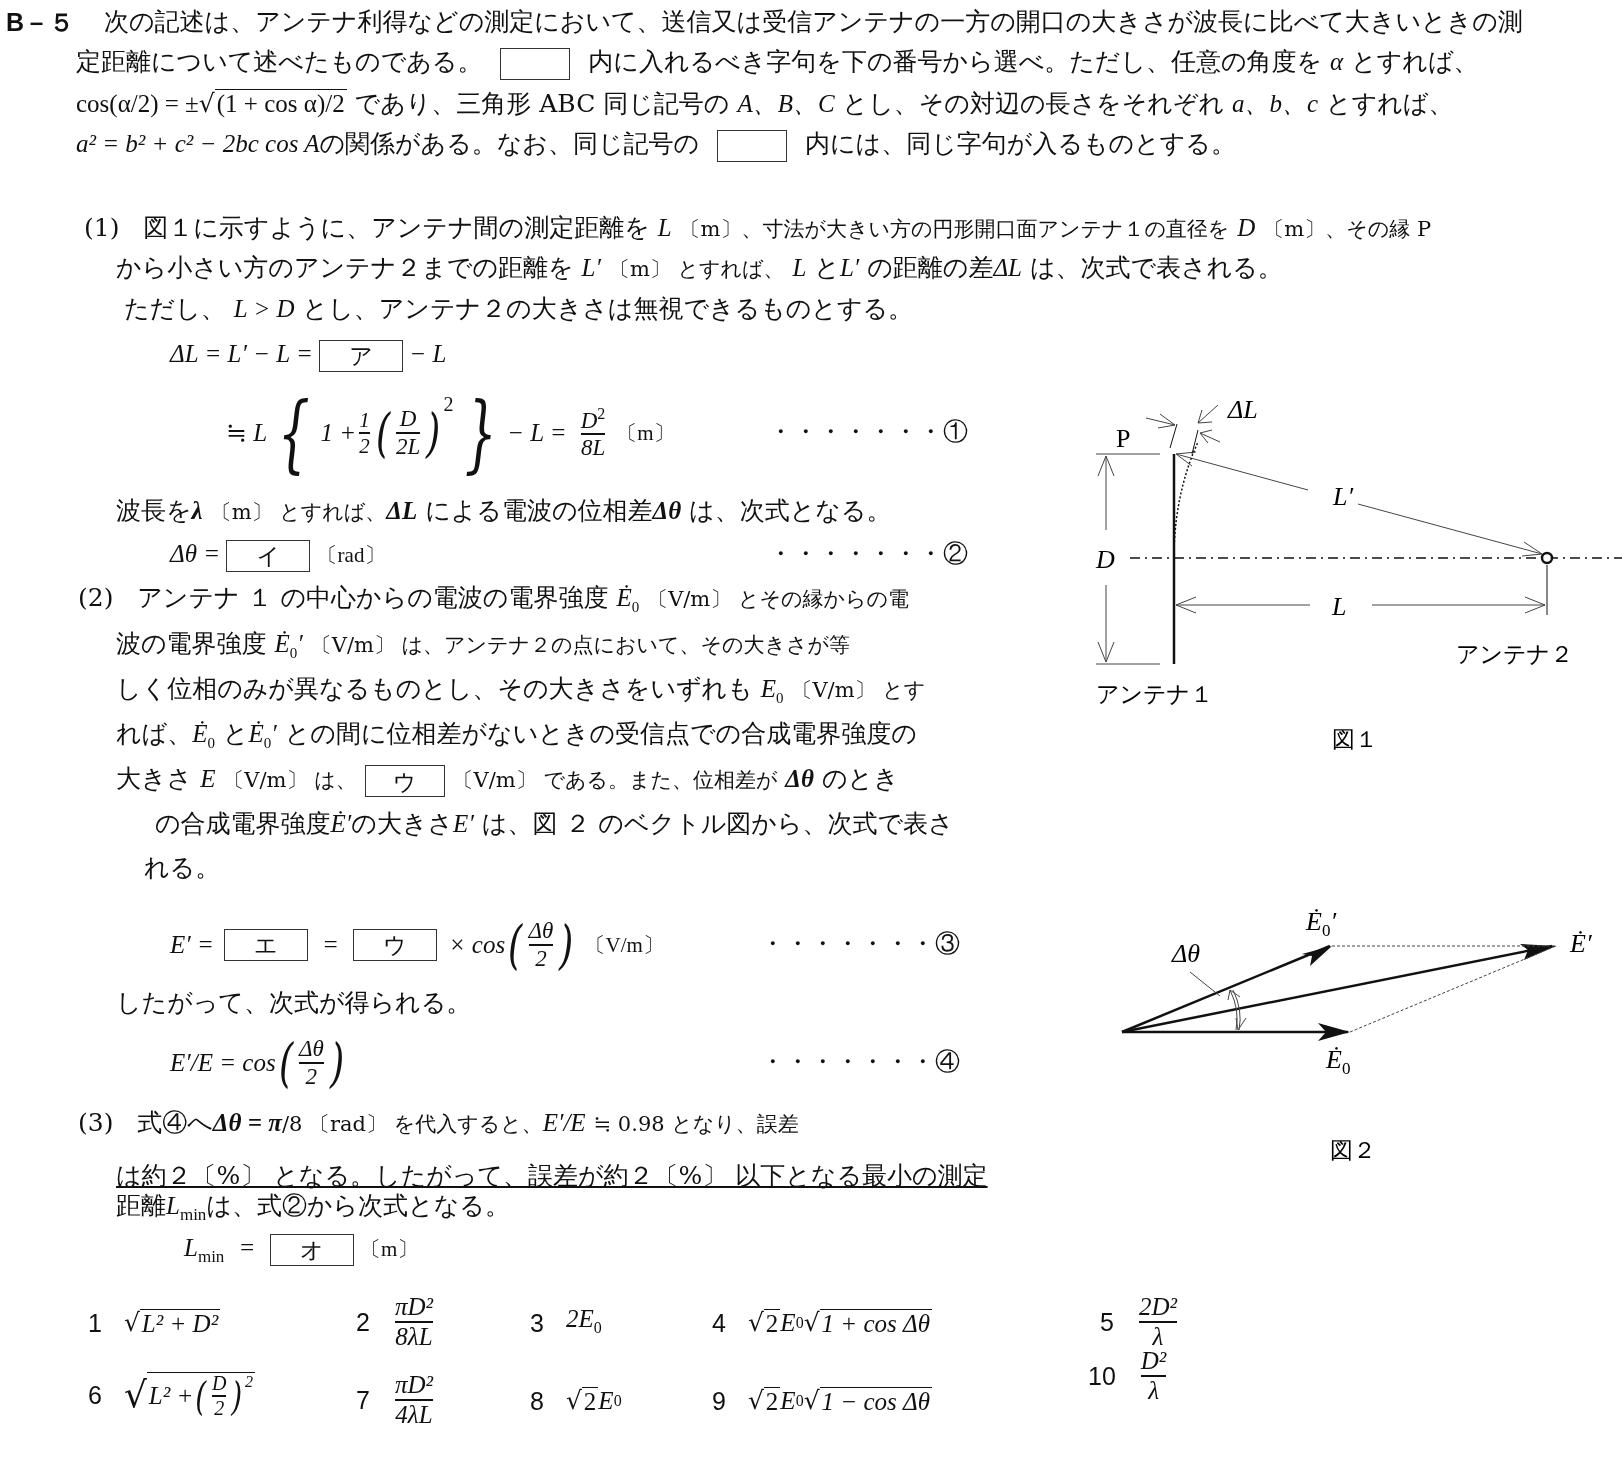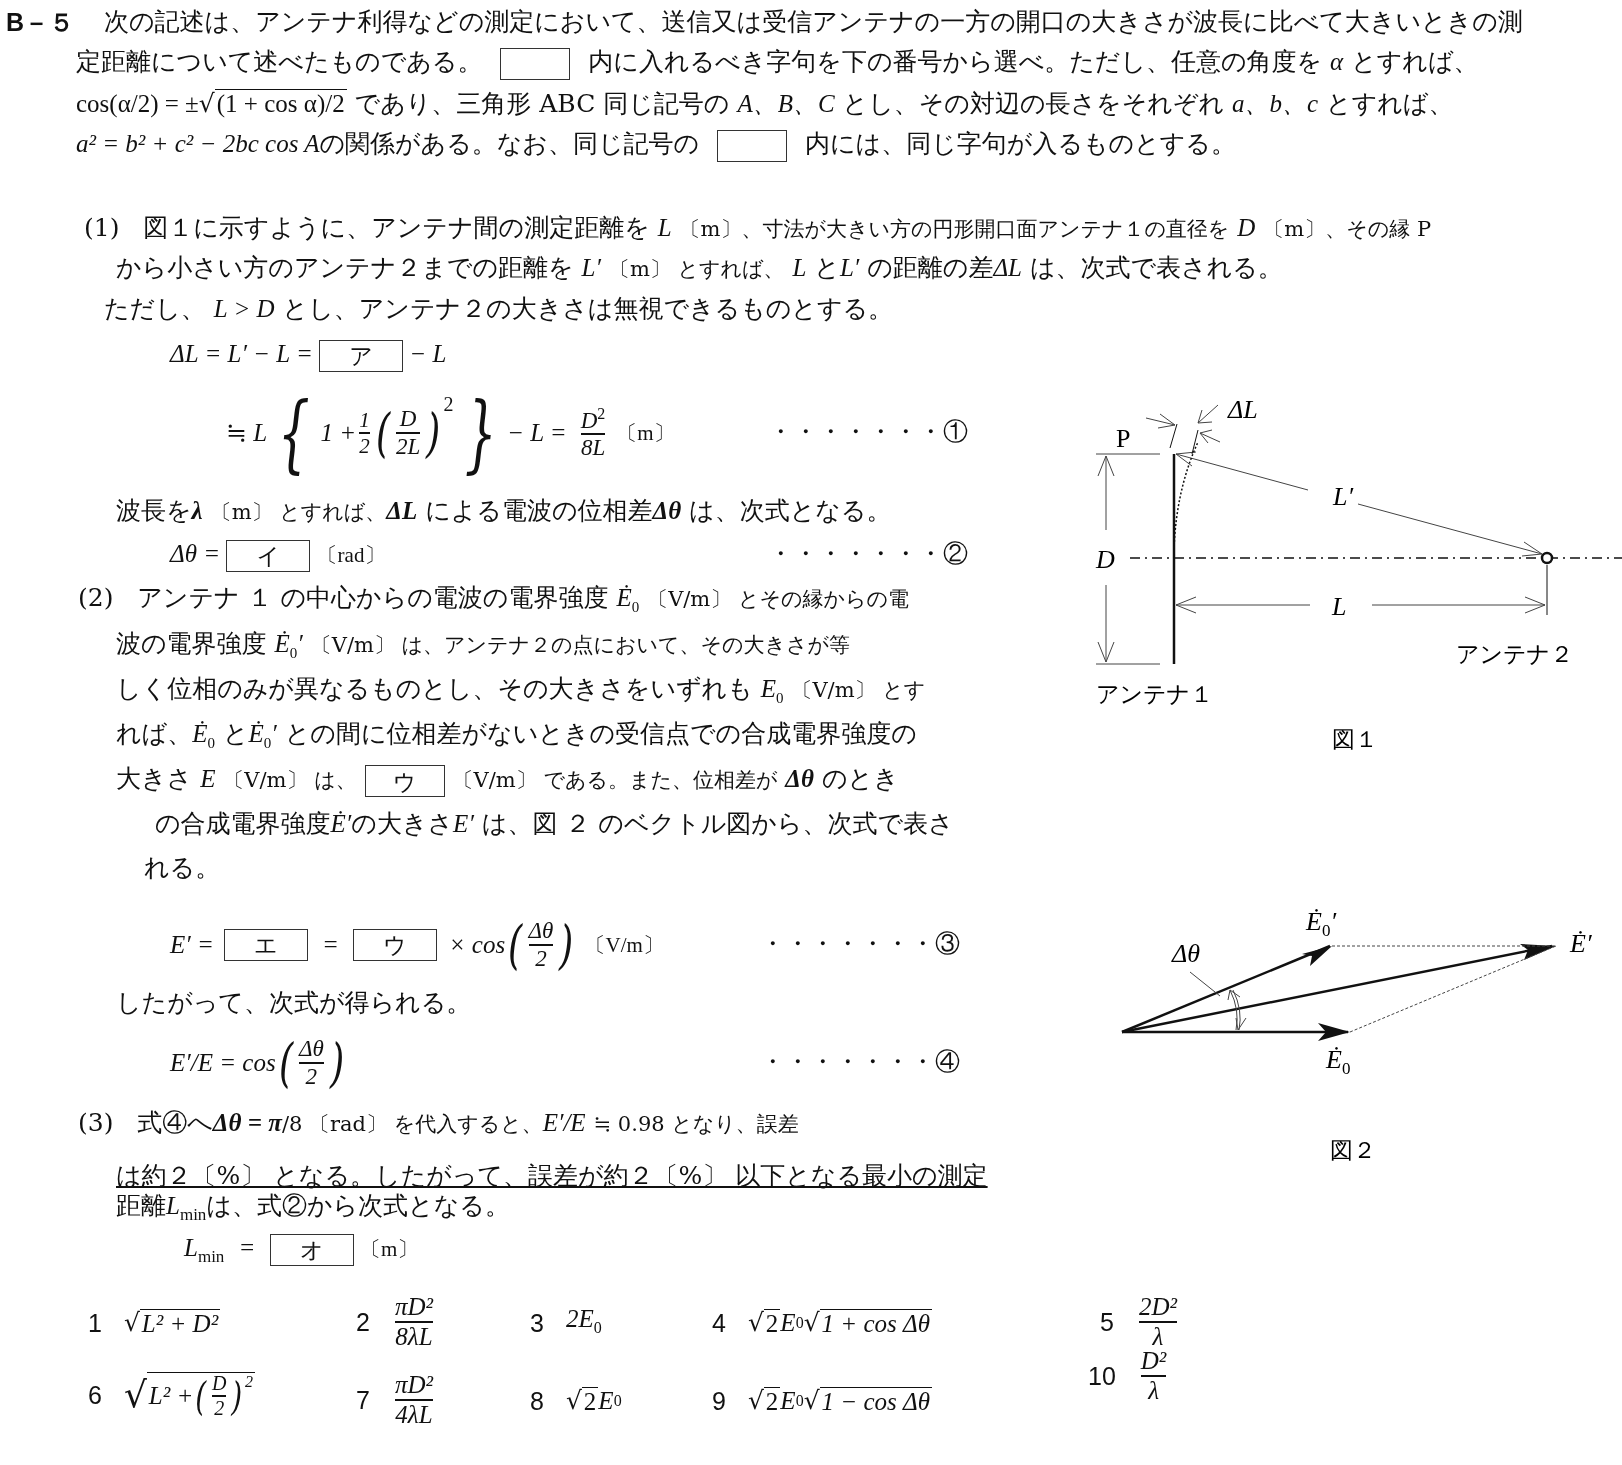--- a/index.html
+++ b/index.html
@@ -67,21 +67,21 @@
 </div>
 <div class="ln" style="left:116px; top:252px;">
   <span>から小さい方のアンテナ２までの距離を</span>
   <span class="m">L′</span>
   <span class="unit">〔m〕 とすれば、</span>
   <span class="m">L</span>
   <span>と</span><span class="m">L′</span>
   <span>の距離の差</span><span class="m">ΔL</span>
   <span>は、次式で表される。</span>
 </div>
-<div class="ln" style="left:104px; top:293px;">
+<div class="ln" style="left:124px; top:293px;">
   <span>ただし、</span>
   <span class="m">L  &gt;  D</span>
   <span>とし、アンテナ２の大きさは無視できるものとする。</span>
 </div>
 
 <div class="ln m" style="left:170px; top:338px;">
   <span>ΔL  = L′ − L =</span>
   <span class="blank" style="width:84px; font-style:normal;">ア</span>
   <span>− L</span>
 </div>

